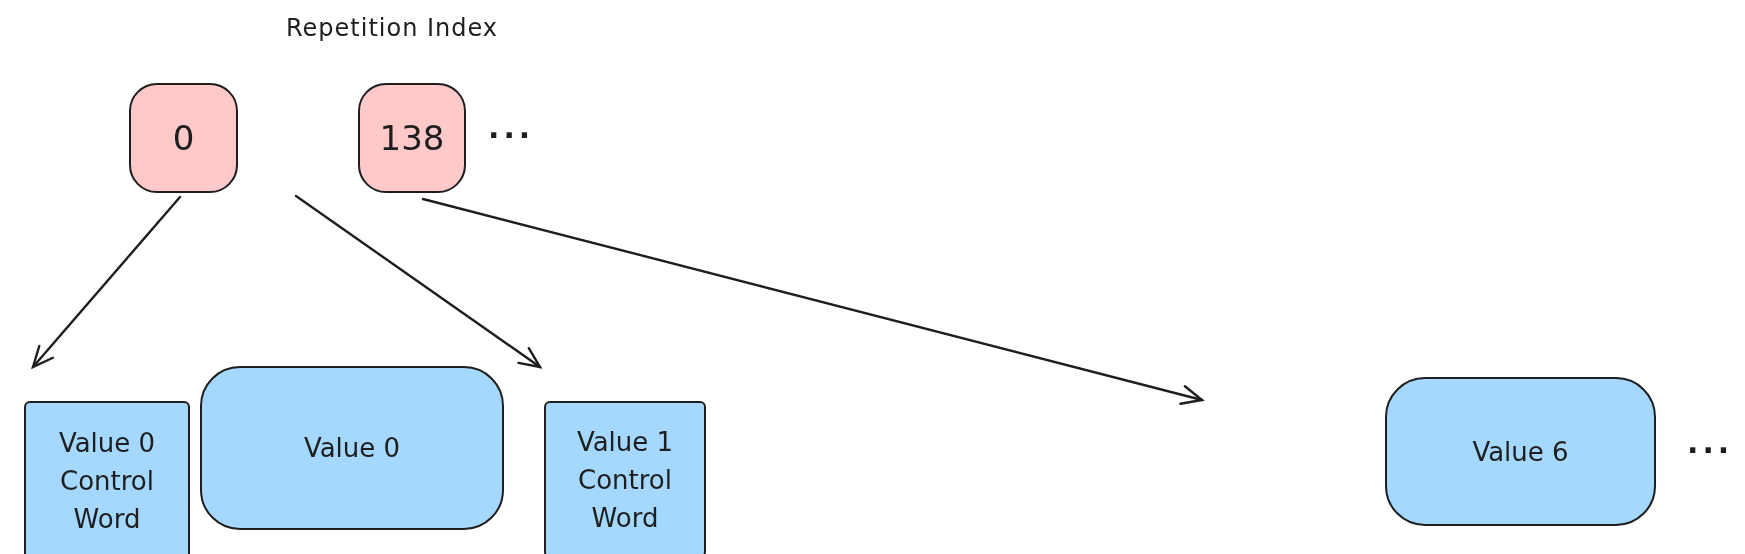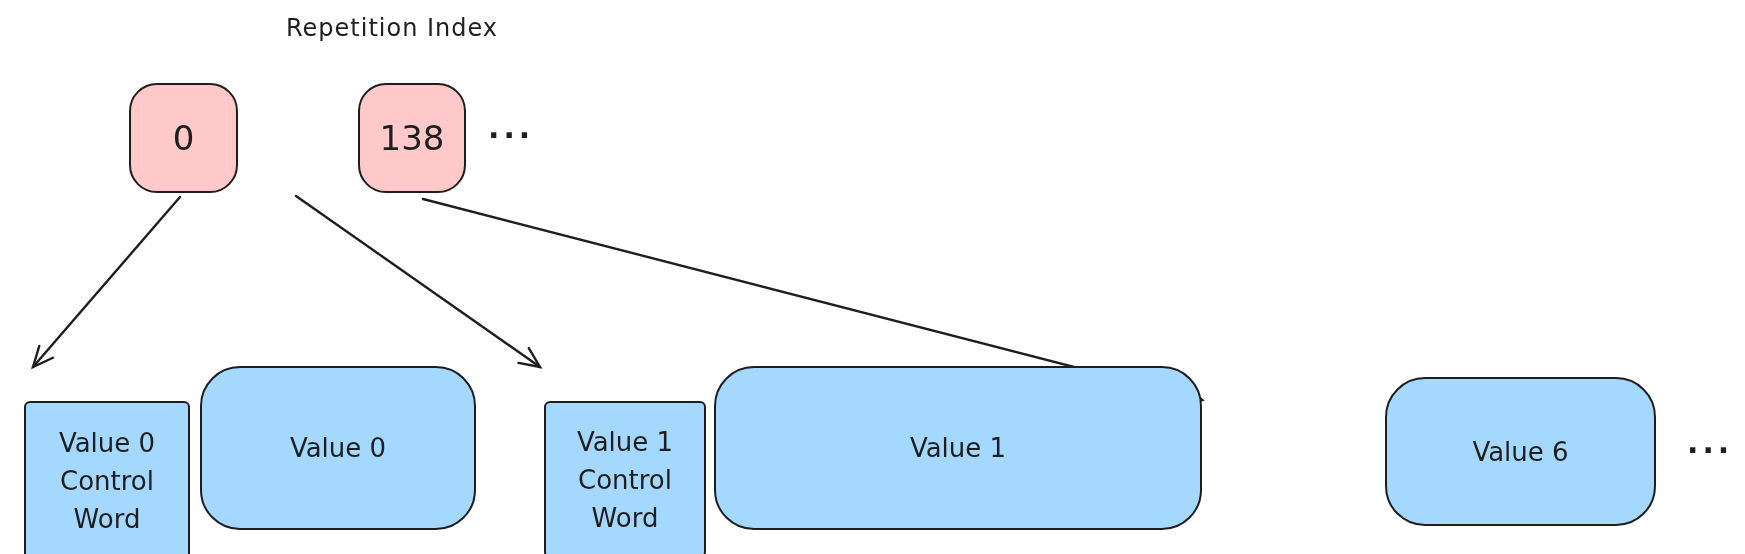--- a/index.html
+++ b/index.html
@@ -60,19 +60,18 @@
     <line x1="180" y1="197" x2="33" y2="367" marker-end="url(#ah)"></line>
     <line x1="296" y1="196" x2="540" y2="367" marker-end="url(#ah)"></line>
     <line x1="423" y1="199" x2="1202" y2="400" marker-end="url(#ah)"></line>
   </svg>
 
   <div class="box idx" style="left:129px; top:83px; width:109px; height:110px;">0</div>
   <div class="box idx" style="left:358px; top:83px; width:108px; height:110px;">138</div>
   <div class="dots" style="left:488px; top:110px;">...</div>
 
   <div class="box blk narrow" style="left:24px; top:371px; width:166px; height:159px;">Value 0 Control Word</div>
-  <div class="box blk wide" style="left:200px; top:366px; width:276px; height:164px;">Value 0</div>
+  <div class="box blk wide" style="left:200px; top:366px; width:304px; height:164px;">Value 0</div>
   <div class="box blk narrow" style="left:544px; top:371px; width:162px; height:157px;">Value 1 Control Word</div>
-  <div class="box blk wide" style="left:714px; top:366px; width:488px; height:164px;">Value 1</div>
   <div class="box blk wide" style="left:1385px; top:377px; width:271px; height:149px;">Value 6</div>
   <div class="dots" style="left:1687px; top:425px;">...</div>
 
 </div>
 
 </body></html>

